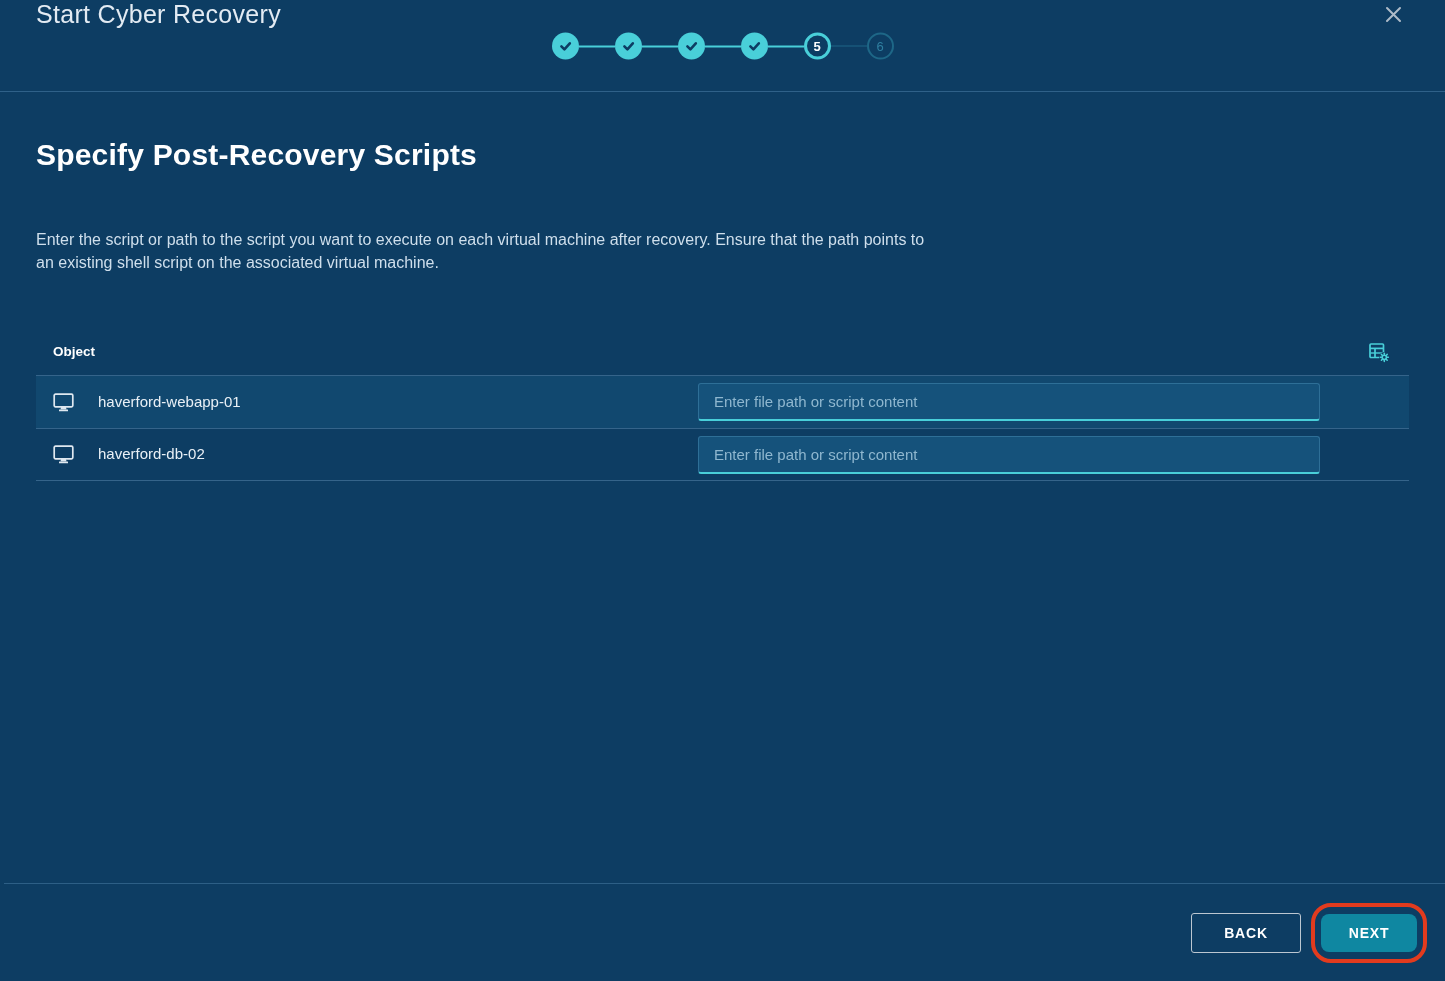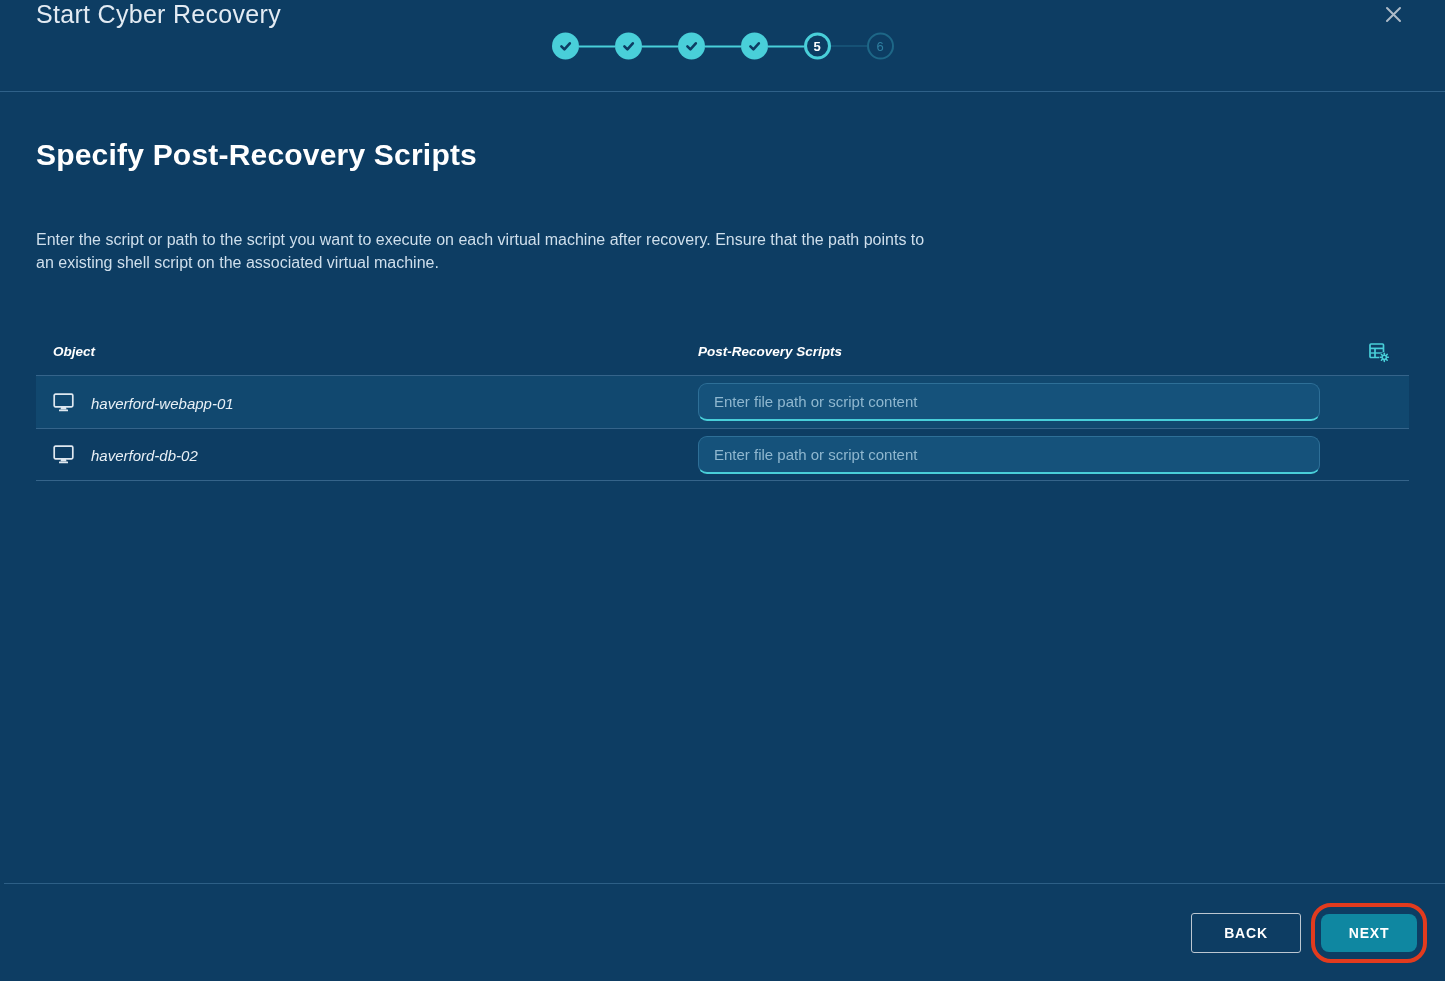--- a/index.html
+++ b/index.html
@@ -46,43 +46,43 @@
     letter-spacing:0.2px;
   }
   .description {
     margin-top:56px; width:905px;
     font-size:16px; line-height:23px; color:#cfdfec;
   }
   
   .table { margin-top:54px; }
   .thead {
     display:flex; align-items:center; height:47px;
-    font-size:13.5px; font-weight:700; color:#ffffff;font-style:italic;
+    font-size:13.5px; font-weight:700; color:#ffffff;
   }
   .col-object  { width:662px; padding-left:17px; }
   .col-script  { width:622px; }
   .col-actions { flex:1; display:flex; justify-content:flex-end; padding-right:19px; }
   .trow {
     display:flex; align-items:center; height:53px;
     border-top:1px solid #35648a;
   }
   .trow:last-child { border-bottom:1px solid #35648a; }
   .trow.highlight { background:#11486f; }
   .cell-object {
     width:662px; padding-left:17px;
-    display:flex; align-items:flex-end; gap:17px;
-    font-size:15px; color:#e9f0f6;font-style:italic;
+    display:flex; align-items:flex-start; gap:24px;
+    font-size:15px; color:#e9f0f6;
   }
   .cell-script { width:622px; }
   .script-input {
     width:622px; height:38px;
     background:#15527b;
     border:1px solid #2e6f97;
     border-bottom:2px solid #49cfd9;
-    border-radius:9px;
+    border-radius:3px;
     padding:0 15px;
     color:#e9f0f6; font-size:15px;
     font-family:"Liberation Sans", sans-serif;
     outline:none;
   }
   .script-input::placeholder { color:#8fb7cf; }
   
   .footer {
     position:absolute; left:4px; right:0; bottom:0; height:98px;
     border-top:1px solid #2d5f86;
@@ -169,21 +169,20 @@
     </button>
   </div>
 
   <div class="main">
     <h1 class="page-title">Specify Post-Recovery Scripts</h1>
     <p class="description">Enter the script or path to the script you want to execute on each virtual machine after recovery. Ensure that the path points to an existing shell script on the associated virtual machine.</p>
 
     <div class="table">
       <div class="thead">
         <div class="col-object">Object</div>
-        <div class="col-script">Post-Recovery Scripts</div>
         <div class="col-actions">
           <span style="cursor:pointer;">
             <svg class="icon-svg" width="22" height="22" viewBox="0 0 22 22">
               <rect x="2" y="3" width="13.5" height="13.5" rx="1" fill="none" stroke="#49cfd9" stroke-width="1.7"></rect>
               <line x1="2" y1="7.4" x2="15.5" y2="7.4" stroke="#49cfd9" stroke-width="1.7"></line>
               <line x1="7" y1="7.4" x2="7" y2="16.5" stroke="#49cfd9" stroke-width="1.7"></line>
               <line x1="2.5" y1="12" x2="15" y2="12" stroke="#49cfd9" stroke-width="1.4"></line>
               <circle cx="16.3" cy="16.3" r="5.2" fill="#0d3d63"></circle>
               <circle cx="16.3" cy="16.3" r="2.1" fill="none" stroke="#49cfd9" stroke-width="1.5"></circle>
               <g stroke="#49cfd9" stroke-width="1.5" stroke-linecap="round">

